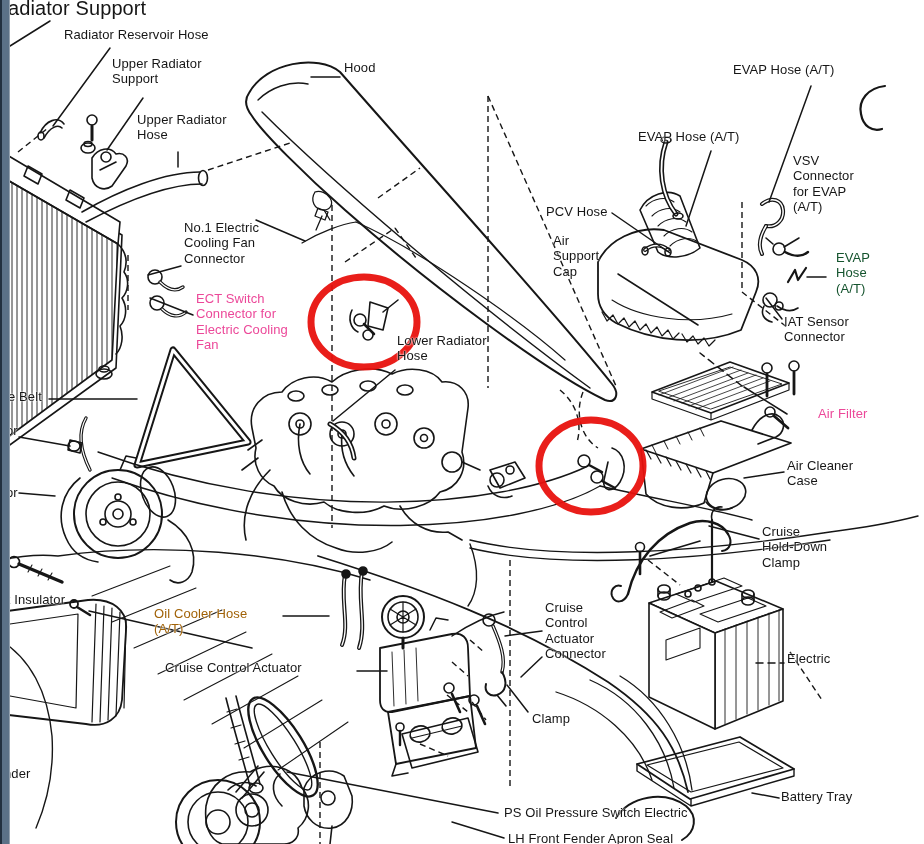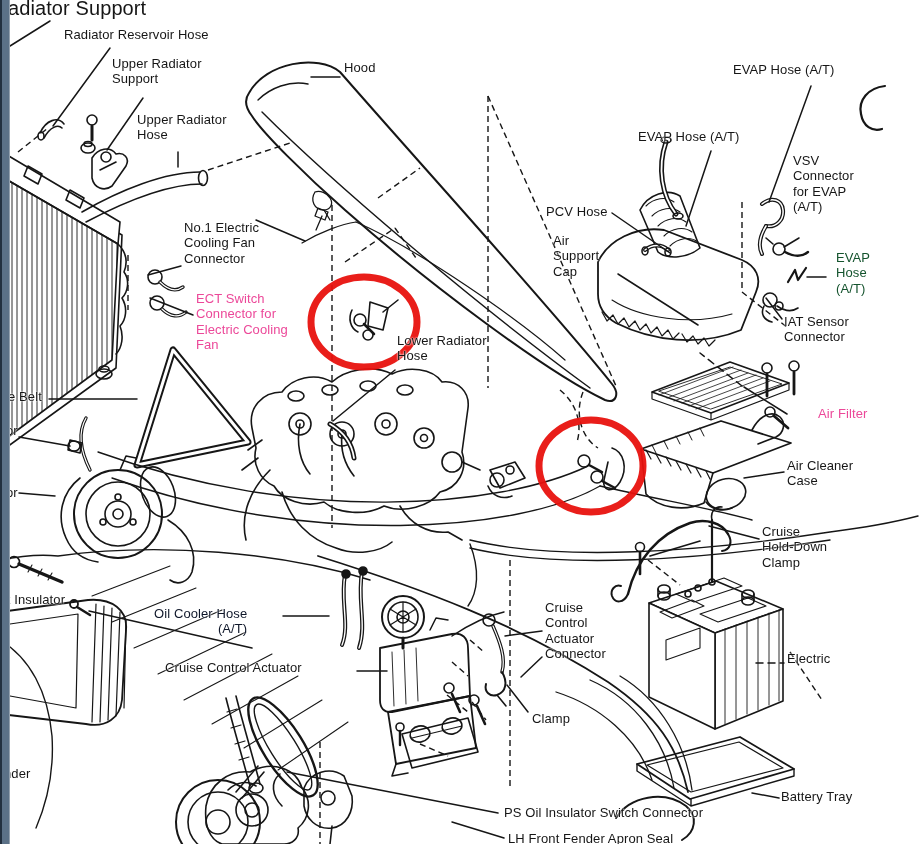--- a/index.html
+++ b/index.html
@@ -483,24 +483,24 @@
 Case</div>
     <div class="part-label" style="left: 762px; top: 524px; color: rgb(22, 22, 22);">Cruise
 Hold-Down
 Clamp</div>
     <div class="part-label" style="left: 787px; top: 651px; color: rgb(22, 22, 22);">Electric</div>
     <div class="part-label" style="left: 781px; top: 789px; color: rgb(22, 22, 22);">Battery Tray</div>
     <div class="part-label" style="left: 8px; top: 389px; color: rgb(22, 22, 22);">e Belt</div>
     <div class="part-label" style="left: 6px; top: 423px; color: rgb(22, 22, 22);">or</div>
     <div class="part-label" style="left: 6px; top: 485px; color: rgb(22, 22, 22);">or</div>
     <div class="part-label" style="left: 4px; top: 592px; color: rgb(22, 22, 22);">k Insulator</div>
-    <div class="part-label" style="left: 154px; top: 606px; color: #0f172a; text-align: right;">Oil Cooler Hose
+    <div class="part-label" style="left: 154px; top: 606px; color: #a16207;">Oil Cooler Hose
 (A/T)</div>
     <div class="part-label" style="left: 165px; top: 660px; color: rgb(22, 22, 22);">Cruise Control Actuator</div>
     <div class="part-label" style="left: 545px; top: 600px; color: rgb(22, 22, 22);">Cruise
 Control
 Actuator
 Connector</div>
     <div class="part-label" style="left: 532px; top: 711px; color: rgb(22, 22, 22);">Clamp</div>
-    <div class="part-label" style="left: 504px; top: 805px; color: rgb(22, 22, 22);">PS Oil Insulator Switch Connector</div>
+    <div class="part-label" style="left: 504px; top: 805px; color: rgb(22, 22, 22);">PS Oil Pressure Switch Electric</div>
     <div class="part-label" style="left: 508px; top: 831px; color: rgb(22, 22, 22);">LH Front Fender Apron Seal</div>
     <div class="part-label" style="left: 4px; top: 766px; color: rgb(22, 22, 22);">nder</div>
   </div>
 
 </body></html>

